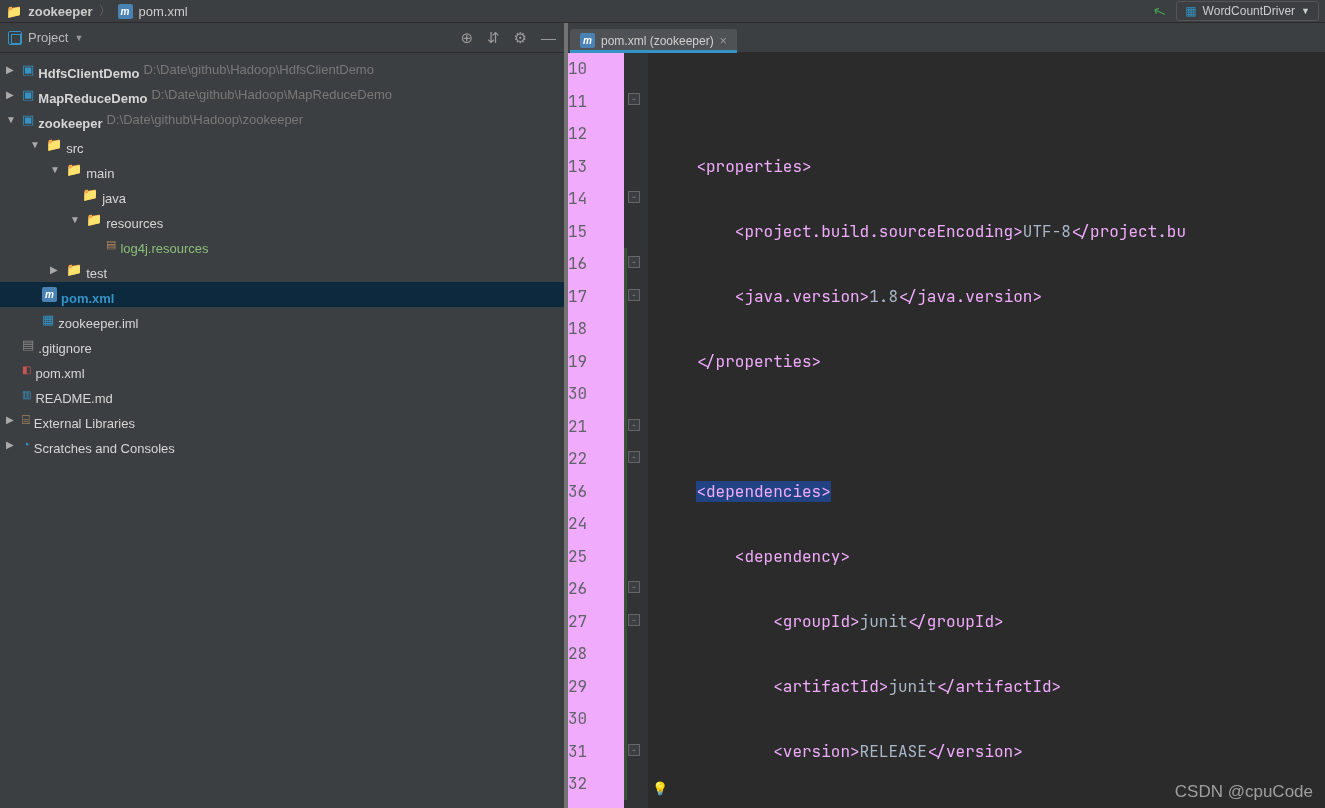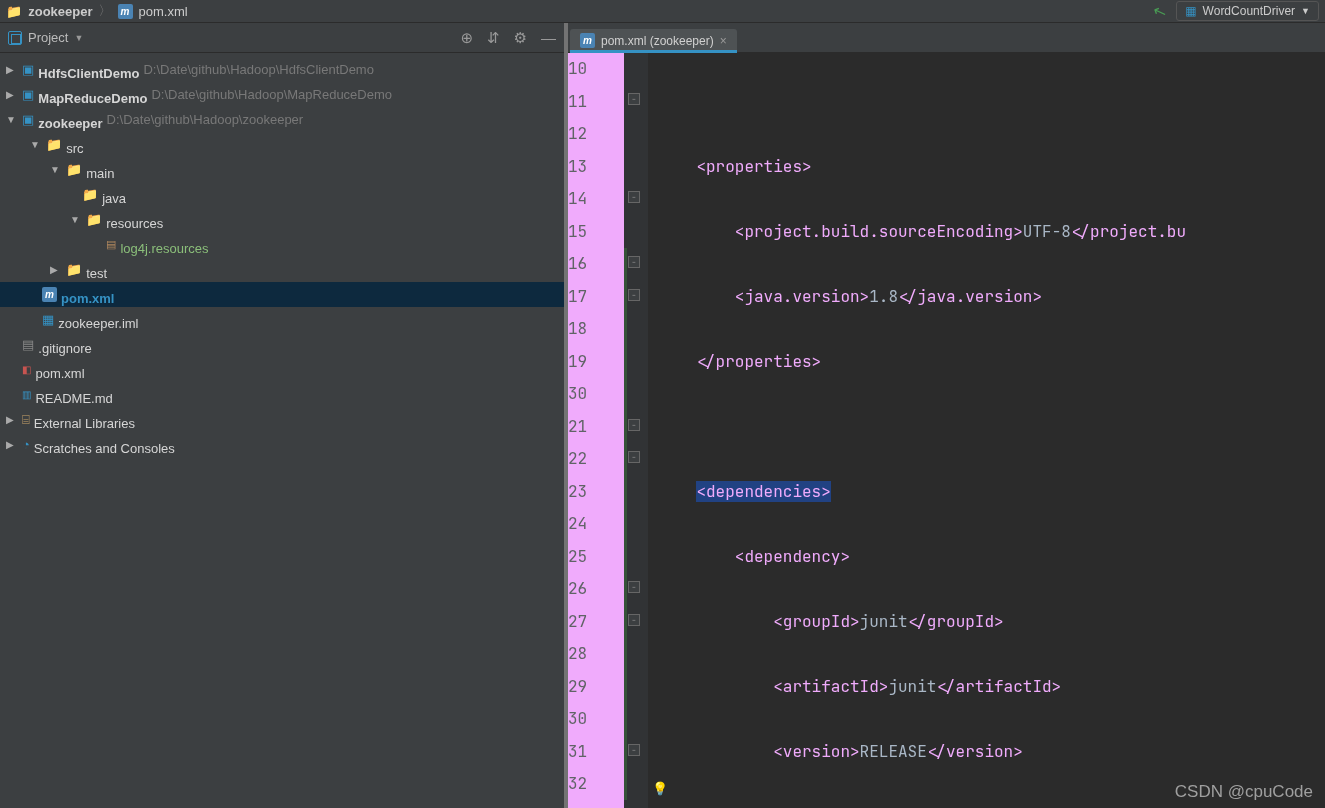--- a/index.html
+++ b/index.html
@@ -255,21 +255,21 @@
         <div>13</div>
         <div>14</div>
         <div>15</div>
         <div>16</div>
         <div>17</div>
         <div>18</div>
         <div>19</div>
         <div>30</div>
         <div>21</div>
         <div>22</div>
-        <div>23</div>
+        <div>36</div>
         <div>24</div>
         <div>25</div>
         <div>26</div>
         <div>27</div>
         <div>28</div>
         <div>29</div>
         <div>30</div>
         <div>31</div>
         <div>32</div>
       </div>

